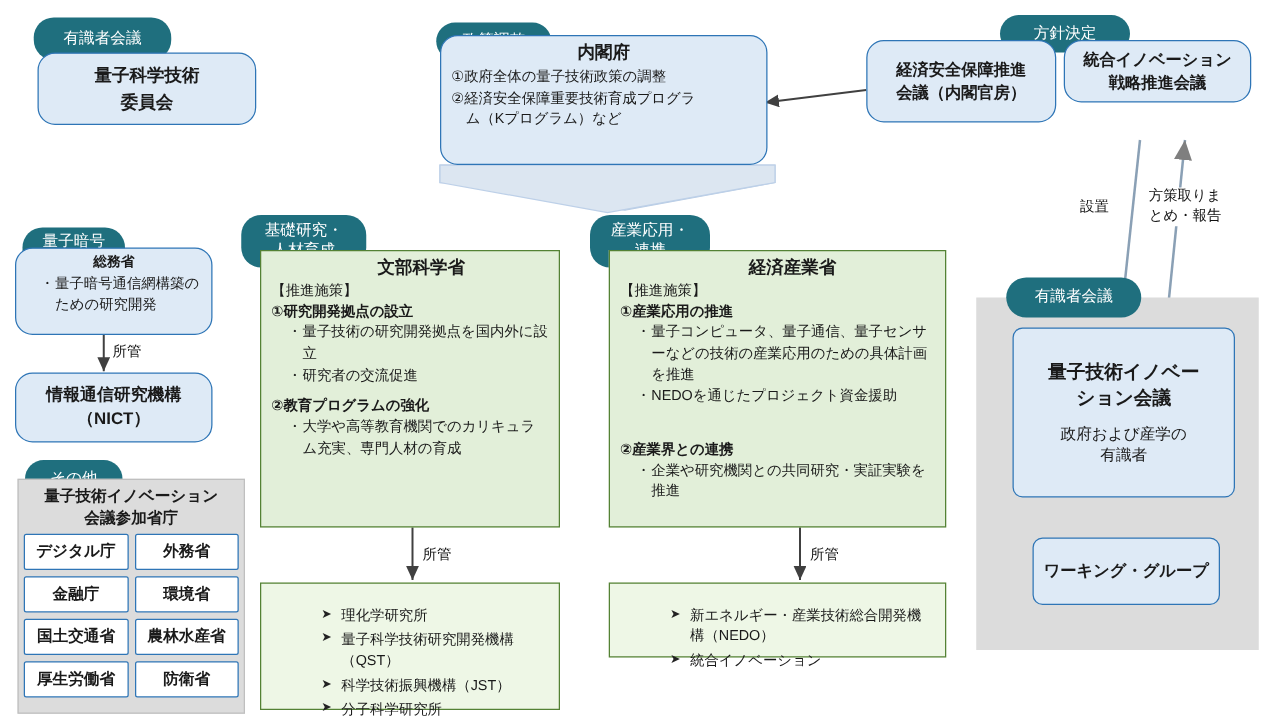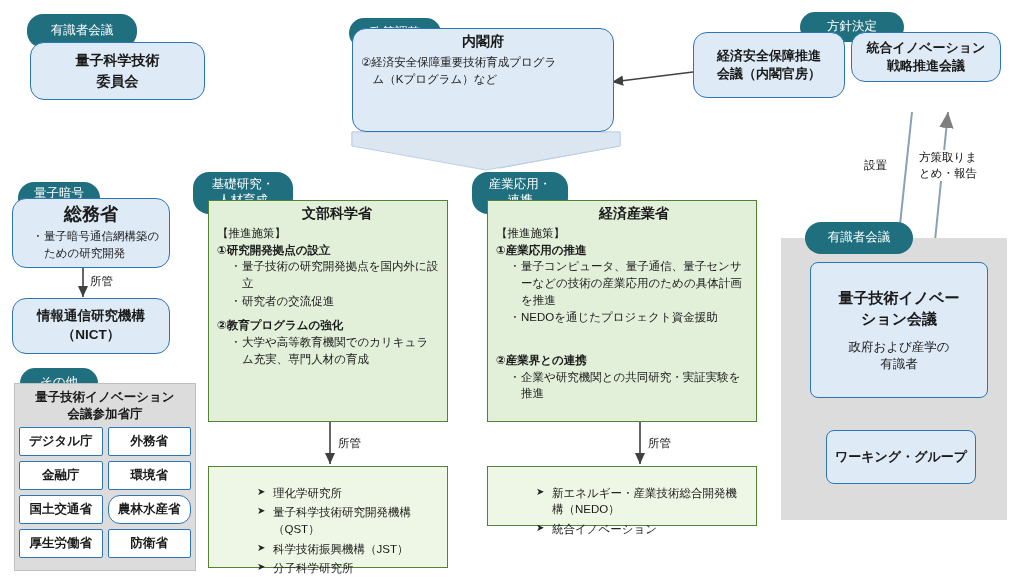--- a/index.html
+++ b/index.html
@@ -79,20 +79,21 @@
   <span>量子科学技術
 委員会</span>
 </div>
 
 <div class="abs pill" style="left:349px;top:18px;width:92px;height:30px;">
   <span>政策調整</span>
 </div>
 
 <div class="abs box box-blue-fill" style="left:352px;top:28px;width:262px;height:104px;padding:4px 8px;">
   <div class="ttl" style="font-size:14px;margin-bottom:3px;">内閣府</div>
+  <div class="bdy">①政府全体の量子技術政策の調整</div>
   <div class="bdy">②経済安全保障重要技術育成プログラ</div>
   <div class="bdy">　ム（Kプログラム）など</div>
 </div>
 
 <div class="abs pill" style="left:800px;top:12px;width:104px;height:30px;">
   <span>方針決定</span>
 </div>
 
 <div class="abs box box-blue-fill title-c" style="left:693px;top:32px;width:152px;height:66px;font-size:13px;line-height:1.4;white-space:pre-line;">
   <span>経済安全保障推進
@@ -103,21 +104,21 @@
   <span>統合イノベーション
 戦略推進会議</span>
 </div>
 
 <div class="abs pill" style="left:18px;top:182px;width:82px;height:40px;white-space:pre-line;">
   <span>量子暗号
 通信</span>
 </div>
 
 <div class="abs box box-blue-fill" style="left:12px;top:198px;width:158px;height:70px;padding:3px 6px;">
-  <div class="ttl" style="font-size:18px;">総務省</div>
+  <div class="ttl" style="font-size:11px;">総務省</div>
   <ul class="tight bdy dash" style="margin-top:2px;">
     <li>量子暗号通信網構築のための研究開発</li>
   </ul>
 </div>
 
 <div class="abs lbl" style="left:88px;top:274px;">所管</div>
 
 <div class="abs box box-blue-fill title-c" style="left:12px;top:298px;width:158px;height:56px;font-size:13.5px;line-height:1.4;white-space:pre-line;font-weight:bold;">
   <span>情報通信研究機構
 （NICT）</span>
@@ -129,21 +130,21 @@
 
 <div class="abs panel-gray" style="left:14px;top:383px;width:182px;height:188px;padding:4px;">
   <div class="title-c" style="font-size:12.5px;line-height:1.35;white-space:pre-line;height:36px;font-weight:bold;">量子技術イノベーション
 会議参加省庁</div>
   <div style="display:grid;grid-template-columns:1fr 1fr;gap:5px;margin-top:3px;">
     <div class="box-plain-blue title-c" style="height:27px;font-size:12.5px;font-weight:bold;">デジタル庁</div>
     <div class="box-plain-blue title-c" style="height:27px;font-size:12.5px;font-weight:bold;">外務省</div>
     <div class="box-plain-blue title-c" style="height:27px;font-size:12.5px;font-weight:bold;">金融庁</div>
     <div class="box-plain-blue title-c" style="height:27px;font-size:12.5px;font-weight:bold;">環境省</div>
     <div class="box-plain-blue title-c" style="height:27px;font-size:12.5px;font-weight:bold;">国土交通省</div>
-    <div class="box-plain-blue title-c" style="height:27px;font-size:12.5px;font-weight:bold;border-radius:12px;">農林水産省</div>
+    <div class="box-plain-blue title-c" style="height:27px;font-size:12.5px;font-weight:bold;">農林水産省</div>
     <div class="box-plain-blue title-c" style="height:27px;font-size:12.5px;font-weight:bold;">厚生労働省</div>
     <div class="box-plain-blue title-c" style="height:27px;font-size:12.5px;font-weight:bold;">防衛省</div>
   </div>
 </div>
 
 <div class="abs pill" style="left:193px;top:172px;width:100px;height:42px;white-space:pre-line;">
   <span>基礎研究・
 人材育成</span>
 </div>
 

